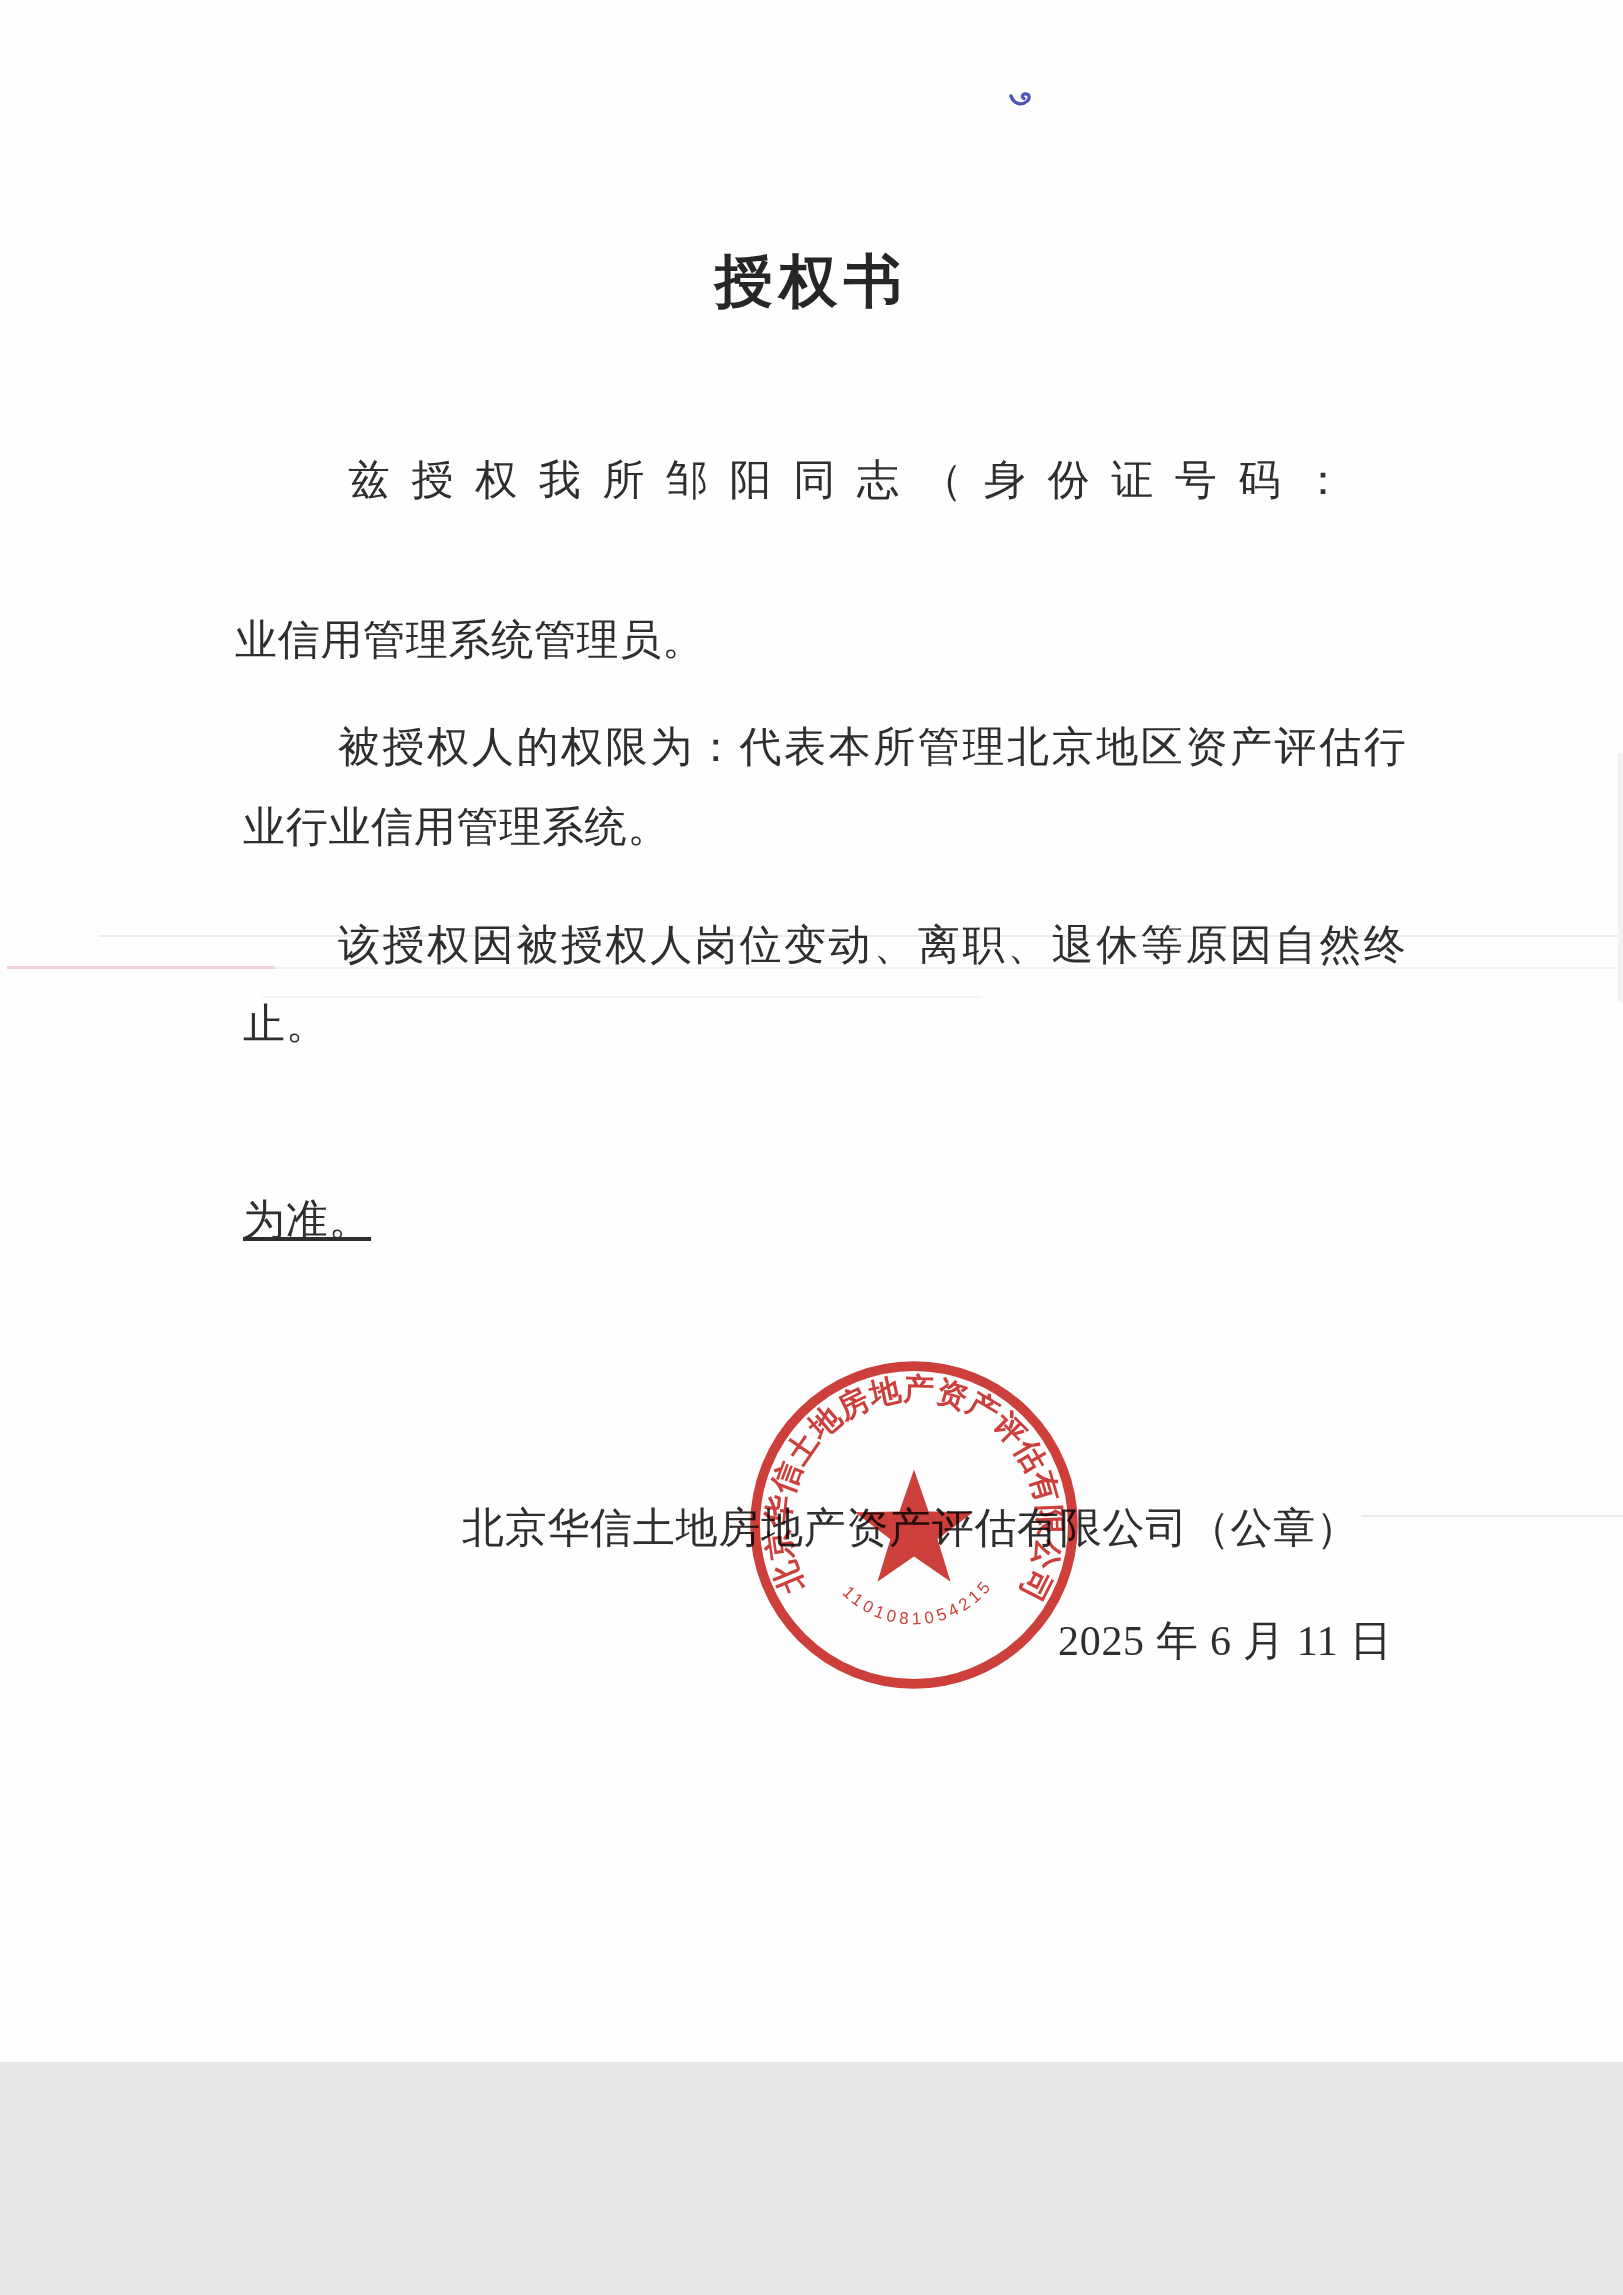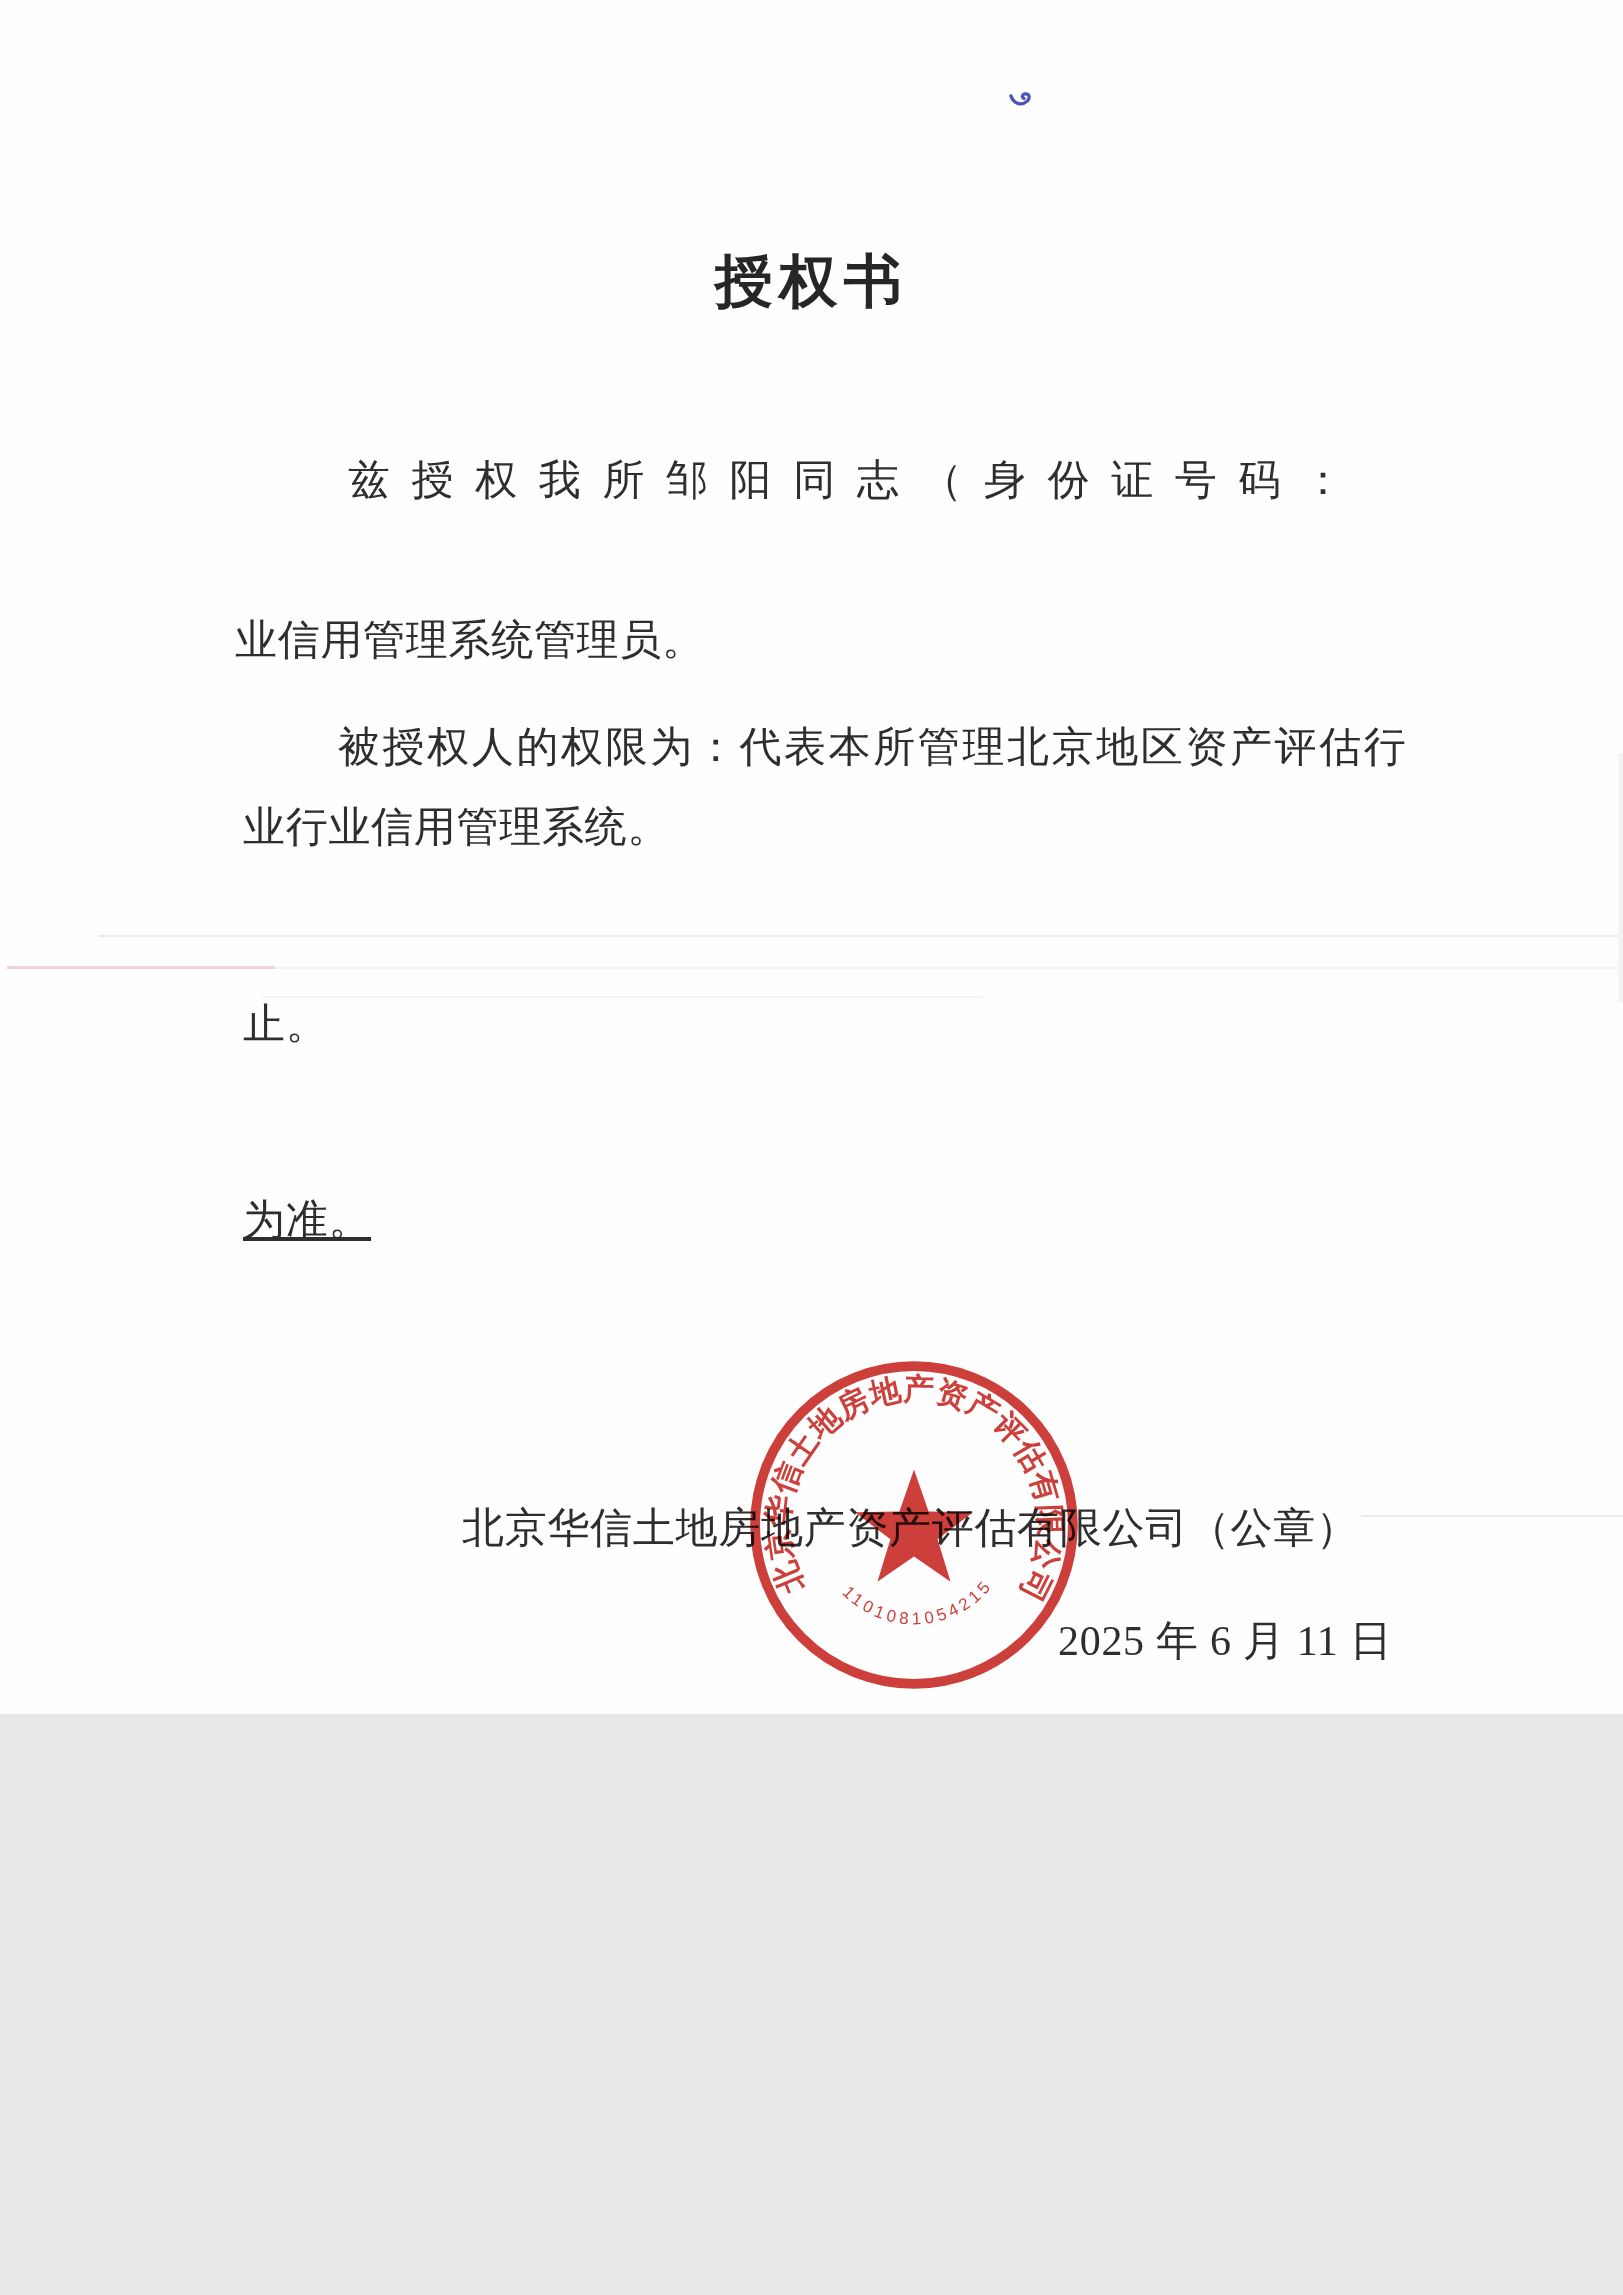--- a/index.html
+++ b/index.html
@@ -1,18 +1,18 @@
 <!DOCTYPE html>
 <html style="font-size:10.5px"><head>
 <meta charset="utf-8">
 <style>
   html,body { margin:0; padding:0; background:#e8e8e8; }
   #page {
     position:relative;
-    width:1623px; height:1714px;
+    width:1623px; height:2062px;
     background:#fefefef5;
     background-color:#fefefe;
     font-family:"Liberation Serif","DejaVu Serif",serif;
     color:#2e2e2e;
     overflow:hidden;
   }
   .title {
     position:absolute; left:0; top:243px; width:100%;
     margin:0; text-align:center;
     font-size:58px; font-weight:bold; letter-spacing:6.5px;
@@ -64,20 +64,21 @@
   <div class="line sp-4" style="left:338px; top:724px;">被授权人的权限为：代表本所管理北京地区资产评估行</div>
   <div class="line sp-1" style="left:243px; top:804px;">业行业信用管理系统。</div>
 
   <div class="artifact a-gray" style="left:98px;  top:935px; width:1525px; height:2px;"></div>
   <div class="artifact a-pink" style="left:6.5px;   top:966px; width:268px;  height:2.6px;"></div>
   <div class="artifact a-light" style="left:275px;  top:967px; width:1348px; height:2px;"></div>
   <div class="artifact a-light" style="left:262px;  top:996px; width:720px; height:2px;"></div>
   <div class="artifact a-gray" style="left:1361px; top:1515px; width:262px;  height:2px;"></div>
   <div class="artifact a-light" style="left:1618px; top:753px; width:5.2px;    height:249px;"></div>
 
+  <div class="line sp-4" style="left:338px; top:922px;">该授权因被授权人岗位变动、离职、退休等原因自然终</div>
   <div class="line sp-1" style="left:243px; top:1001px;">止。</div>
 
   <div class="line sp-1" style="left:243px; top:1197px;text-decoration:underline;">为准。</div>
 
   <div class="line sp-1" style="left:462px; top:1505px;">北京华信土地房地产资产评估有限公司（公章）</div>
   <div class="line sp-1" style="left:1058px; top:1618px;">2025 年 6 月 11 日</div>
 
   <svg class="seal" viewBox="0 0 520 520">
     <defs>
       <path id="sealTopArc" d="M 97.2 361.8 A 192 192 0 1 1 422.8 361.8" fill="none"></path>

